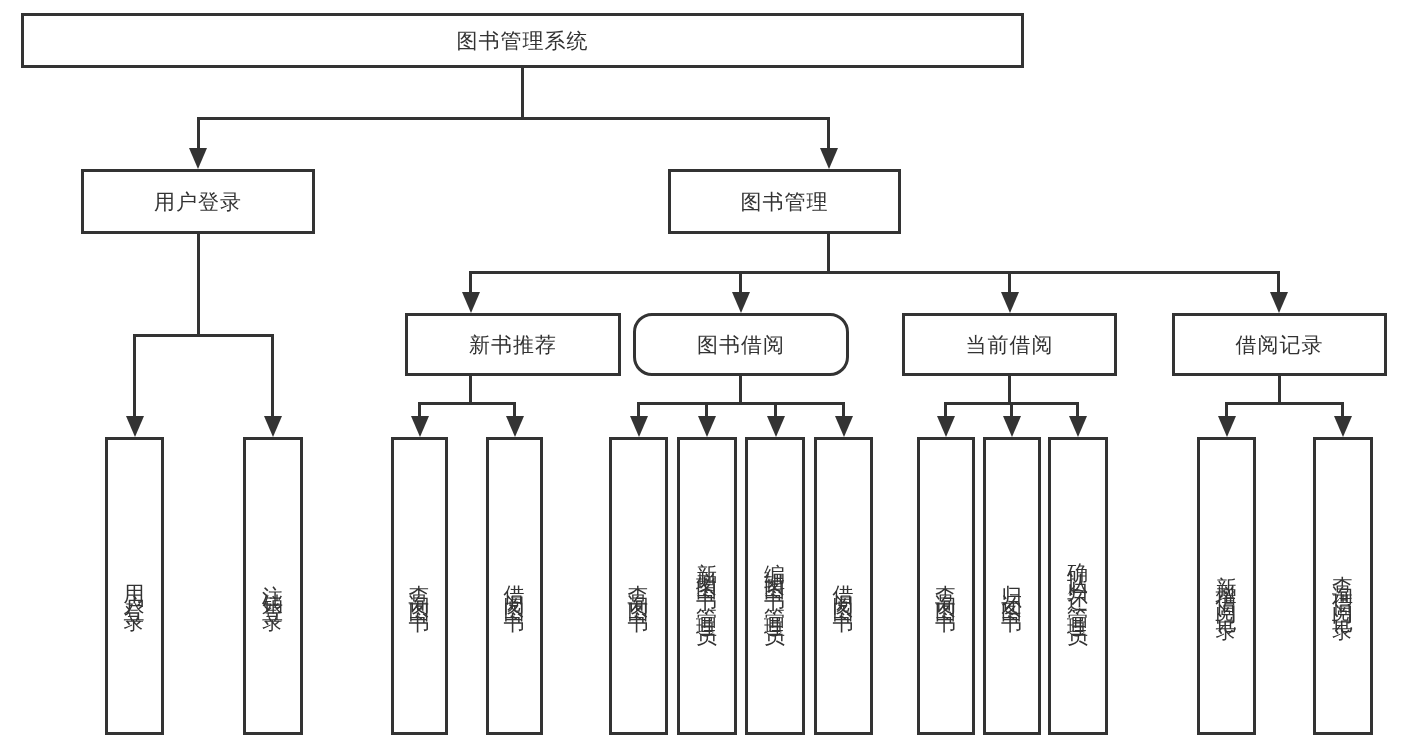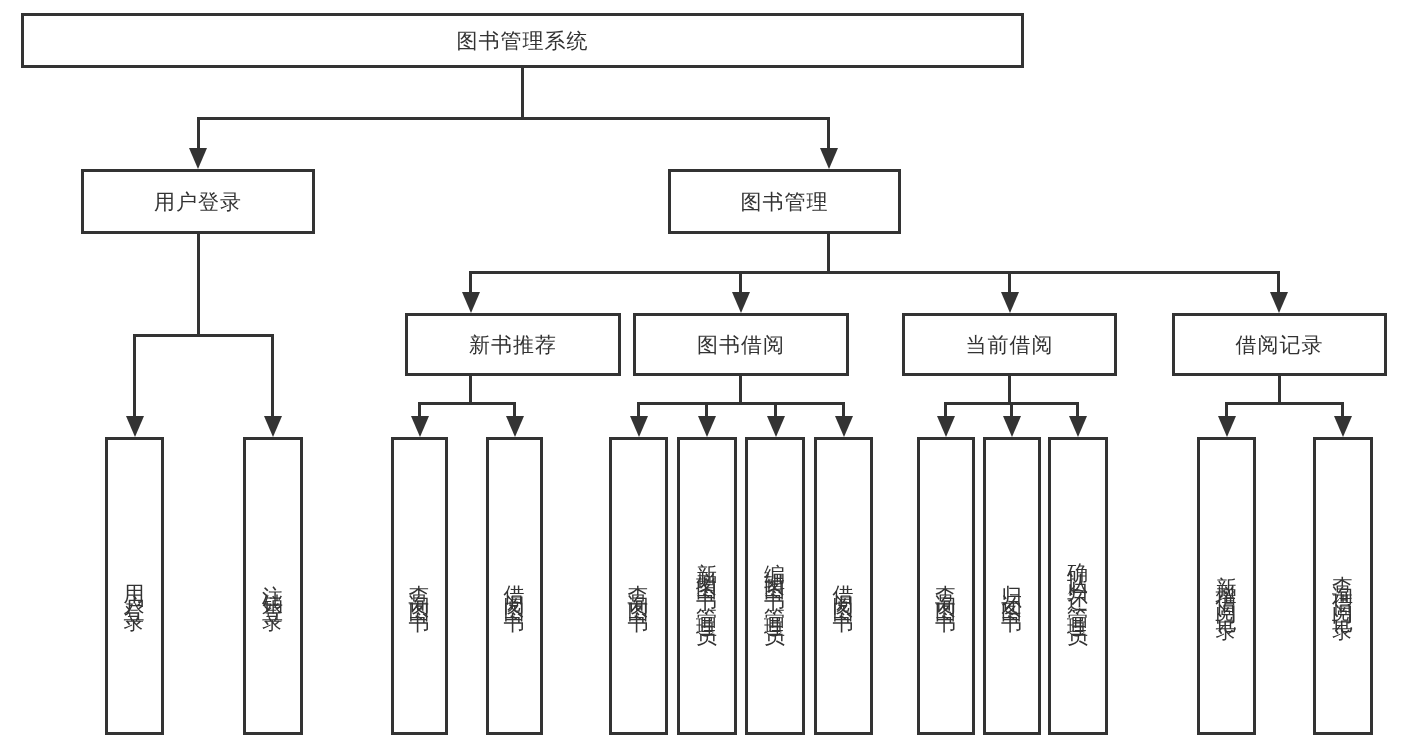--- a/index.html
+++ b/index.html
@@ -99,21 +99,21 @@
   <div class="ln" style="left:739px; top:271px; width:3px; height:24px;"></div>
   <div class="ah" style="left:732px; top:292px;"></div>
   <div class="ln" style="left:1008px; top:271px; width:3px; height:24px;"></div>
   <div class="ah" style="left:1001px; top:292px;"></div>
   <div class="ln" style="left:1277px; top:271px; width:3px; height:24px;"></div>
   <div class="ah" style="left:1270px; top:292px;"></div>
 
   <div class="hbox" style="left:363px; top:313px; width:216px; height:63px;margin-left:42px;">
     <span>新书推荐</span>
   </div>
-  <div class="hbox" style="left:633px; top:313px; width:216px; height:63px;">
+  <div class="hbox" style="left:633px; top:313px; width:216px; height:63px;border-radius:19px;">
     <span>图书借阅</span>
   </div>
   <div class="hbox" style="left:1172px; top:313px; width:215px; height:63px;">
     <span>借阅记录</span>
   </div>
   <div class="hbox" style="left:902px; top:313px; width:215px; height:63px;">
     <span>当前借阅</span>
   </div>
 
   <div class="ln" style="left:469px; top:374px; width:3px; height:31px;"></div>

